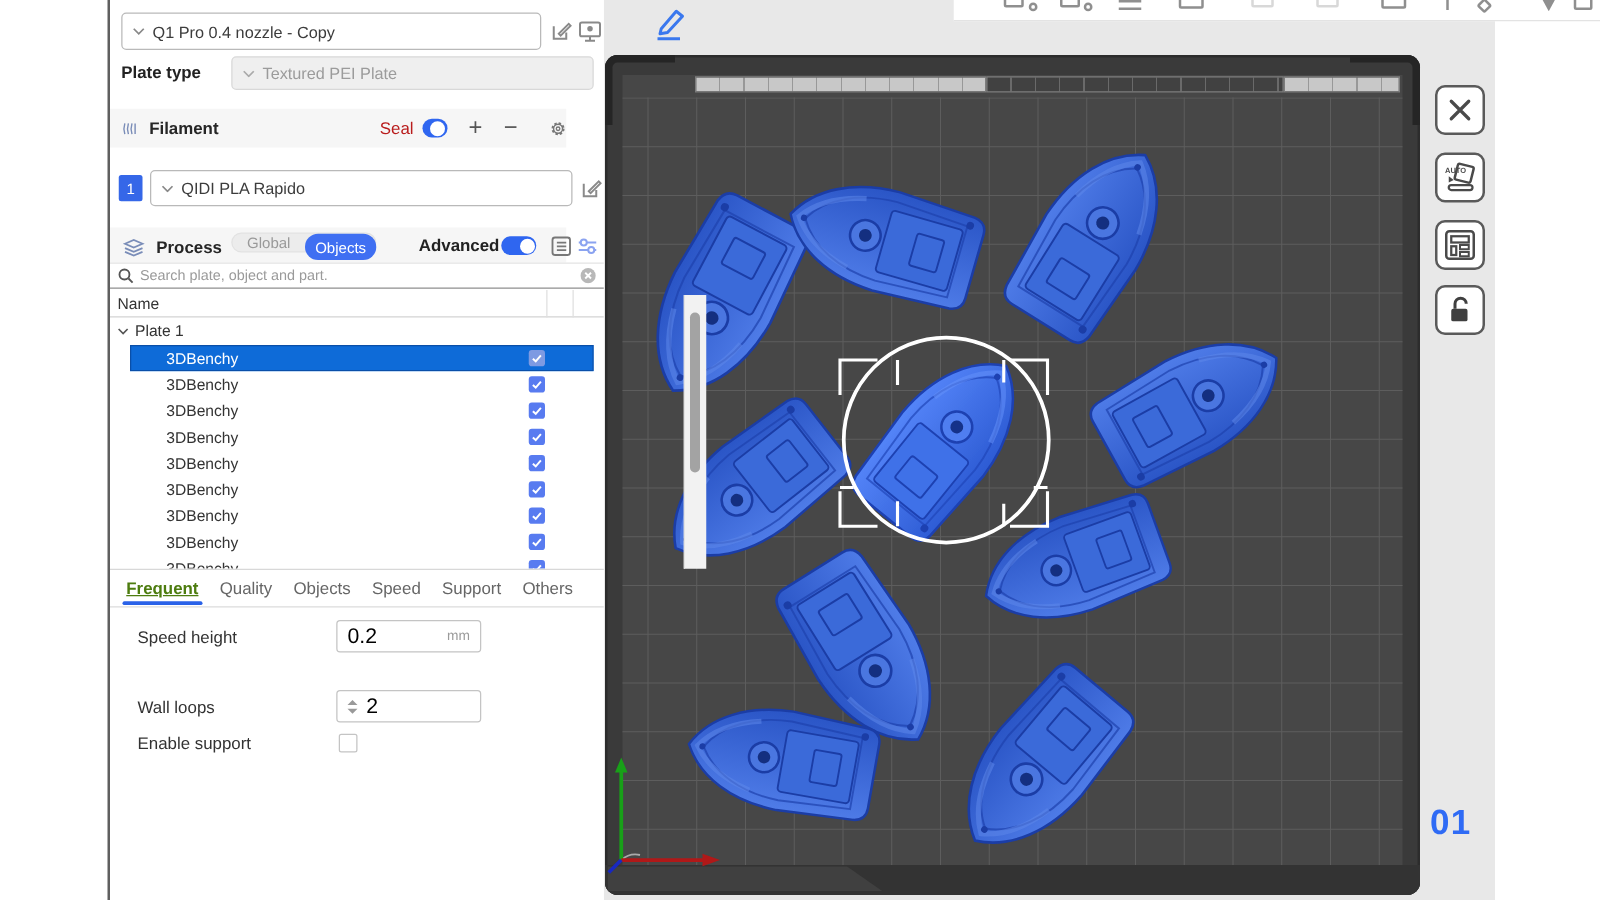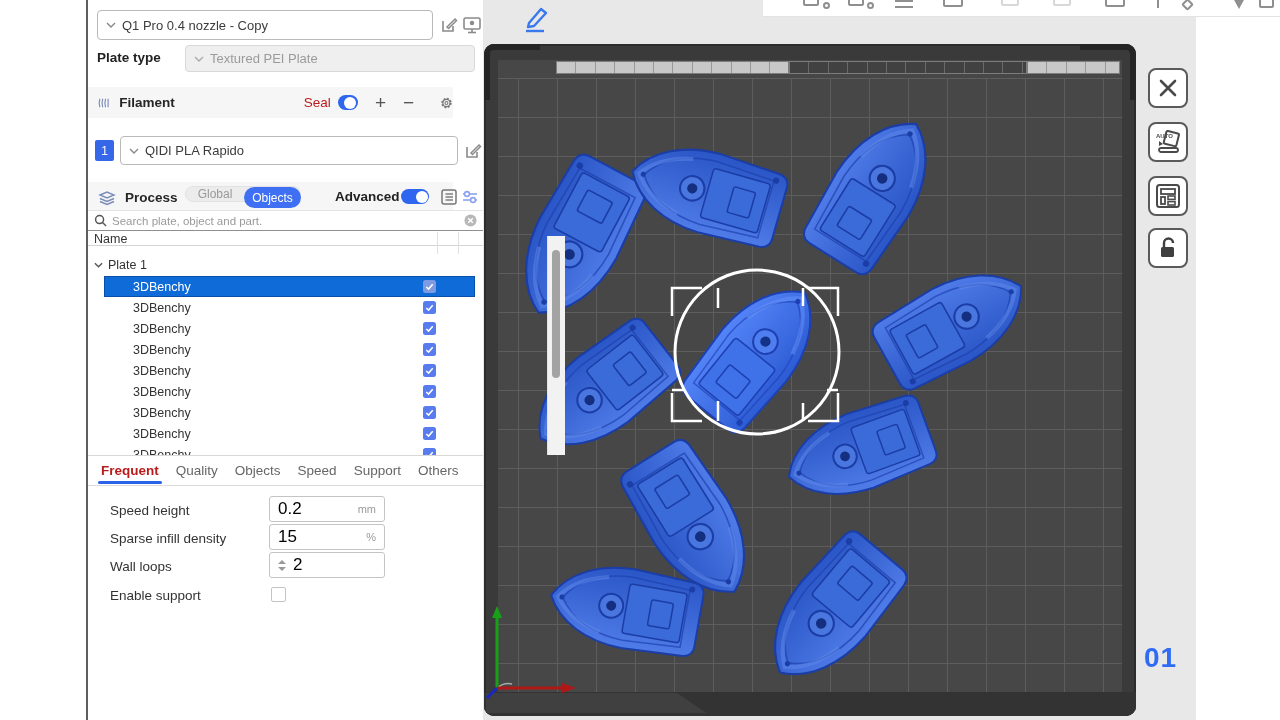--- a/index.html
+++ b/index.html
@@ -37,42 +37,42 @@
   .scope-global { flex:1; text-align:center; font-size:12px; color:#999; }
   .scope-objects { width:57px; height:21px; margin-right:-1px; background:#3f6ff2; color:#fff; border-radius:11px;
     font-size:12px; display:flex; align-items:center; justify-content:center; }
 
   .search-row { position:absolute; left:0; top:210px; width:395px; height:21px; background:#fff;
     border-top:1px solid #e4e4e4; border-bottom:1px solid #8f8f8f; display:flex; align-items:center; padding:0 6px; gap:5px; }
   .search-input { flex:1; border:none; outline:none; font-size:11.5px; color:#444; background:transparent;
     font-family:"Liberation Sans",sans-serif; }
   .search-input::placeholder { color:#9a9a9a; }
 
-  .tree-header { position:absolute; left:0; top:232px; width:395px; height:14px; border-bottom:1px solid #d4d4d4;
+  .tree-header { position:absolute; left:0; top:232px; width:395px; height:22px; border-bottom:1px solid #d4d4d4;
     font-size:12.5px; color:#333; display:flex; align-items:center; padding-left:6px; }
   .col-div { position:absolute; top:0; width:1px; height:22px; background:#e0e0e0; }
   .plate-row { position:absolute; left:0; top:254px; width:371px; height:22px; display:flex; align-items:center;
     gap:5px; padding-left:6px; font-size:12.5px; color:#333; cursor:pointer; }
   .object-list { position:absolute; left:0; top:276px; width:371px; height:179px; overflow:hidden;margin-left:16px; }
   .obj-row { position:relative; width:100%; height:21px; display:flex; align-items:center; cursor:pointer; }
   .obj-row .obj-label { margin-left:29px; font-size:12.5px; color:#333; }
   .obj-row.selected { background:#0e6bd8; box-shadow:inset 0 0 0 1px #0a4fa8; }
   .obj-row.selected .obj-label { color:#fff; }
   .obj-check { position:absolute; right:39px; top:4px; width:13px; height:13px; border-radius:2.5px;
     background:#587bf0; display:flex; align-items:center; justify-content:center; cursor:pointer; }
   .obj-row.selected .obj-check { background:#7e9ae2; }
   .obj-check svg { width:11px; height:11px; }
   .list-scrollbar { position:absolute; left:459px; top:236px; width:18px; height:219px; background:#f2f2f2;
     border-left:1px solid #e2e2e2; }
   .list-thumb { position:absolute; left:4px; top:14px; width:8px; height:128px; background:#a3a3a3; border-radius:4px; cursor:pointer; }
 
   .tab-bar { position:absolute; left:0; top:455px; width:395px; height:31px; border-top:1px solid #d8d8d8;
     border-bottom:1px solid #dcdcdc; display:flex; align-items:center; gap:17px; padding-left:13px; background:#fff; }
   .tab { font-size:13.5px; color:#666; cursor:pointer; position:relative; height:100%; display:flex; align-items:center; }
-  .tab.active { color:#b91c1c; font-weight:700; }
+  .tab.active { color:#4d7c0f; font-weight:700;text-decoration:underline; }
   .tab.active::after { content:""; position:absolute; left:-3px; right:-3px; bottom:1px; height:3px;
     background:#2a62e8; border-radius:2px; }
 
   .param-row { position:absolute; left:0; width:395px; height:27px; }
   .param-label { position:absolute; left:22px; top:50%; transform:translateY(-50%); font-size:13.5px; color:#333; }
   .param-input { position:absolute; left:181px; top:0; width:116px; height:26px; background:#fff;
     border:1px solid #c4c4c4; border-radius:3px; display:flex; align-items:center; padding:0 8px; cursor:text; }
   .param-value { font-size:17px; color:#000000; flex:1; }
   .param-unit { font-size:11px; color:#9a9a9a; }
   .spin { display:flex; flex-direction:column; gap:3px; margin-right:7px; }
@@ -491,27 +491,20 @@
       <span class="tab">Others</span>
     </div>
 
     <div class="param-row" style="top:496px;">
       <span class="param-label">Speed height</span>
       <div class="param-input">
         <span class="param-value">0.2</span>
         <span class="param-unit">mm</span>
       </div>
     </div>
-    <div class="param-row" style="top:524px;">
-      <span class="param-label">Sparse infill density</span>
-      <div class="param-input">
-        <span class="param-value">15</span>
-        <span class="param-unit">%</span>
-      </div>
-    </div>
     <div class="param-row" style="top:552px;">
       <span class="param-label">Wall loops</span>
       <div class="param-input">
         <span class="spin">
             <i class="up"></i>
             <i class="dn"></i>
           </span>
         <span class="param-value">2</span>
       </div>
     </div>

